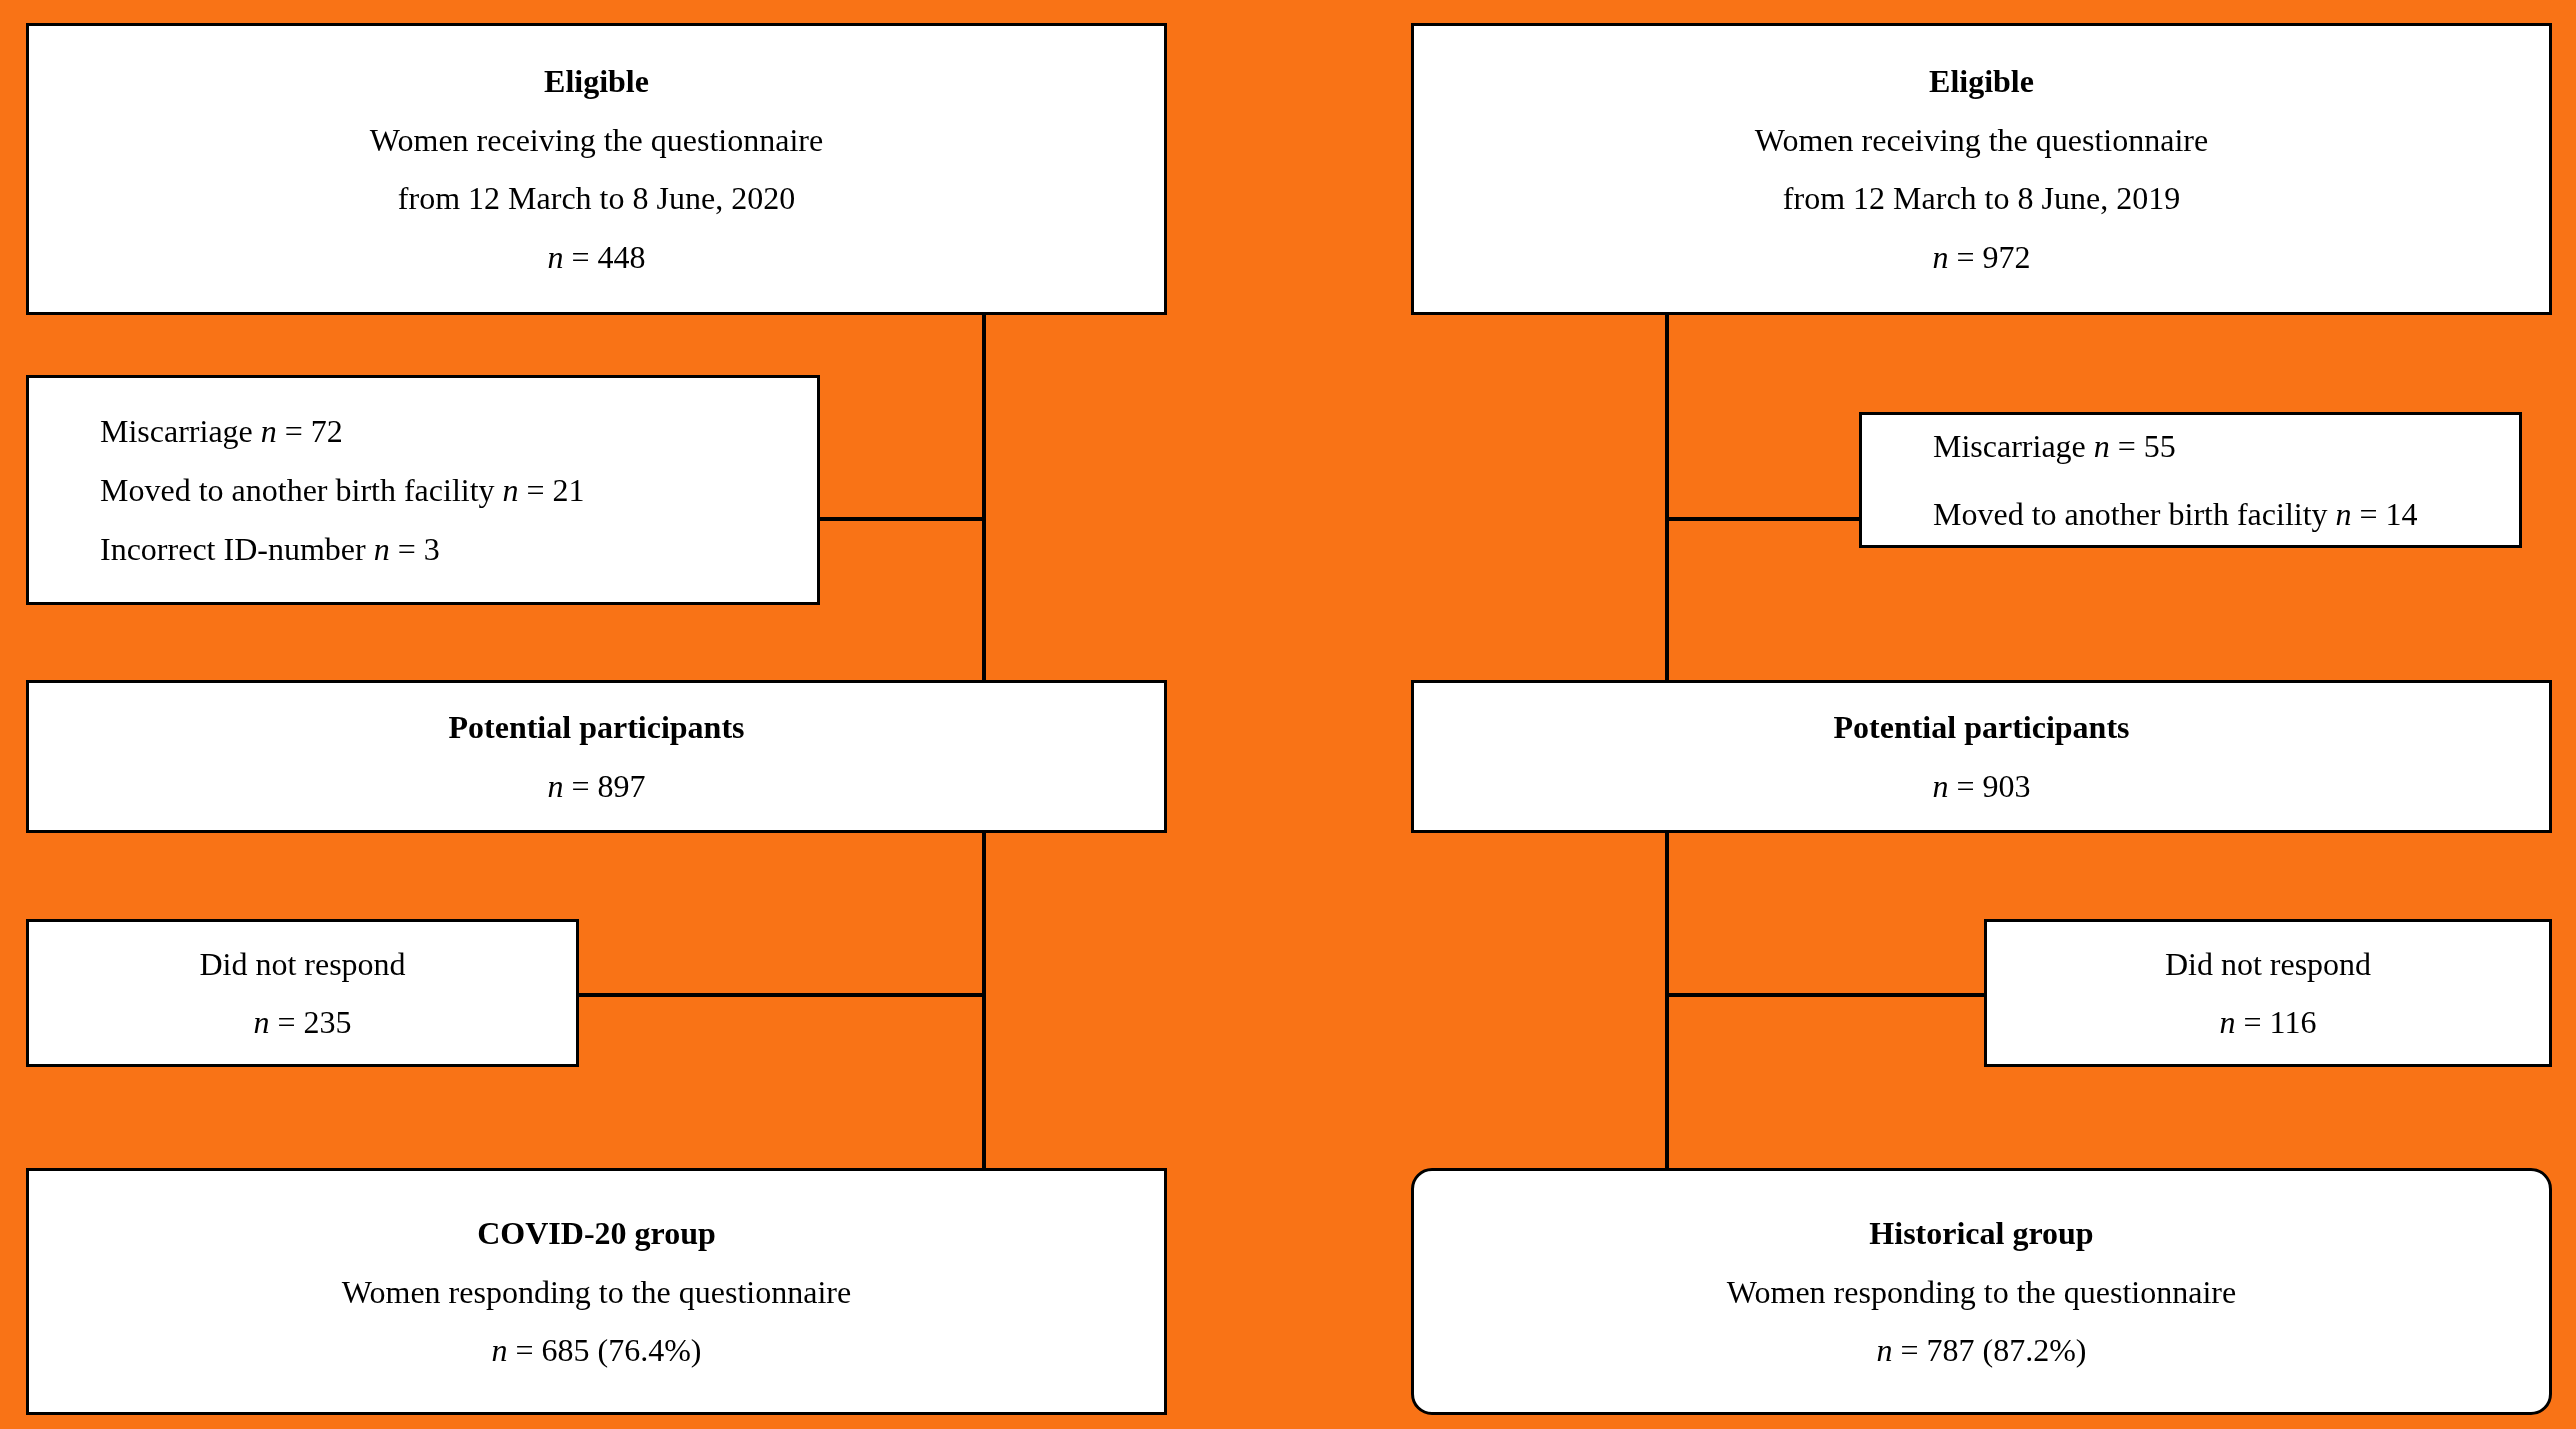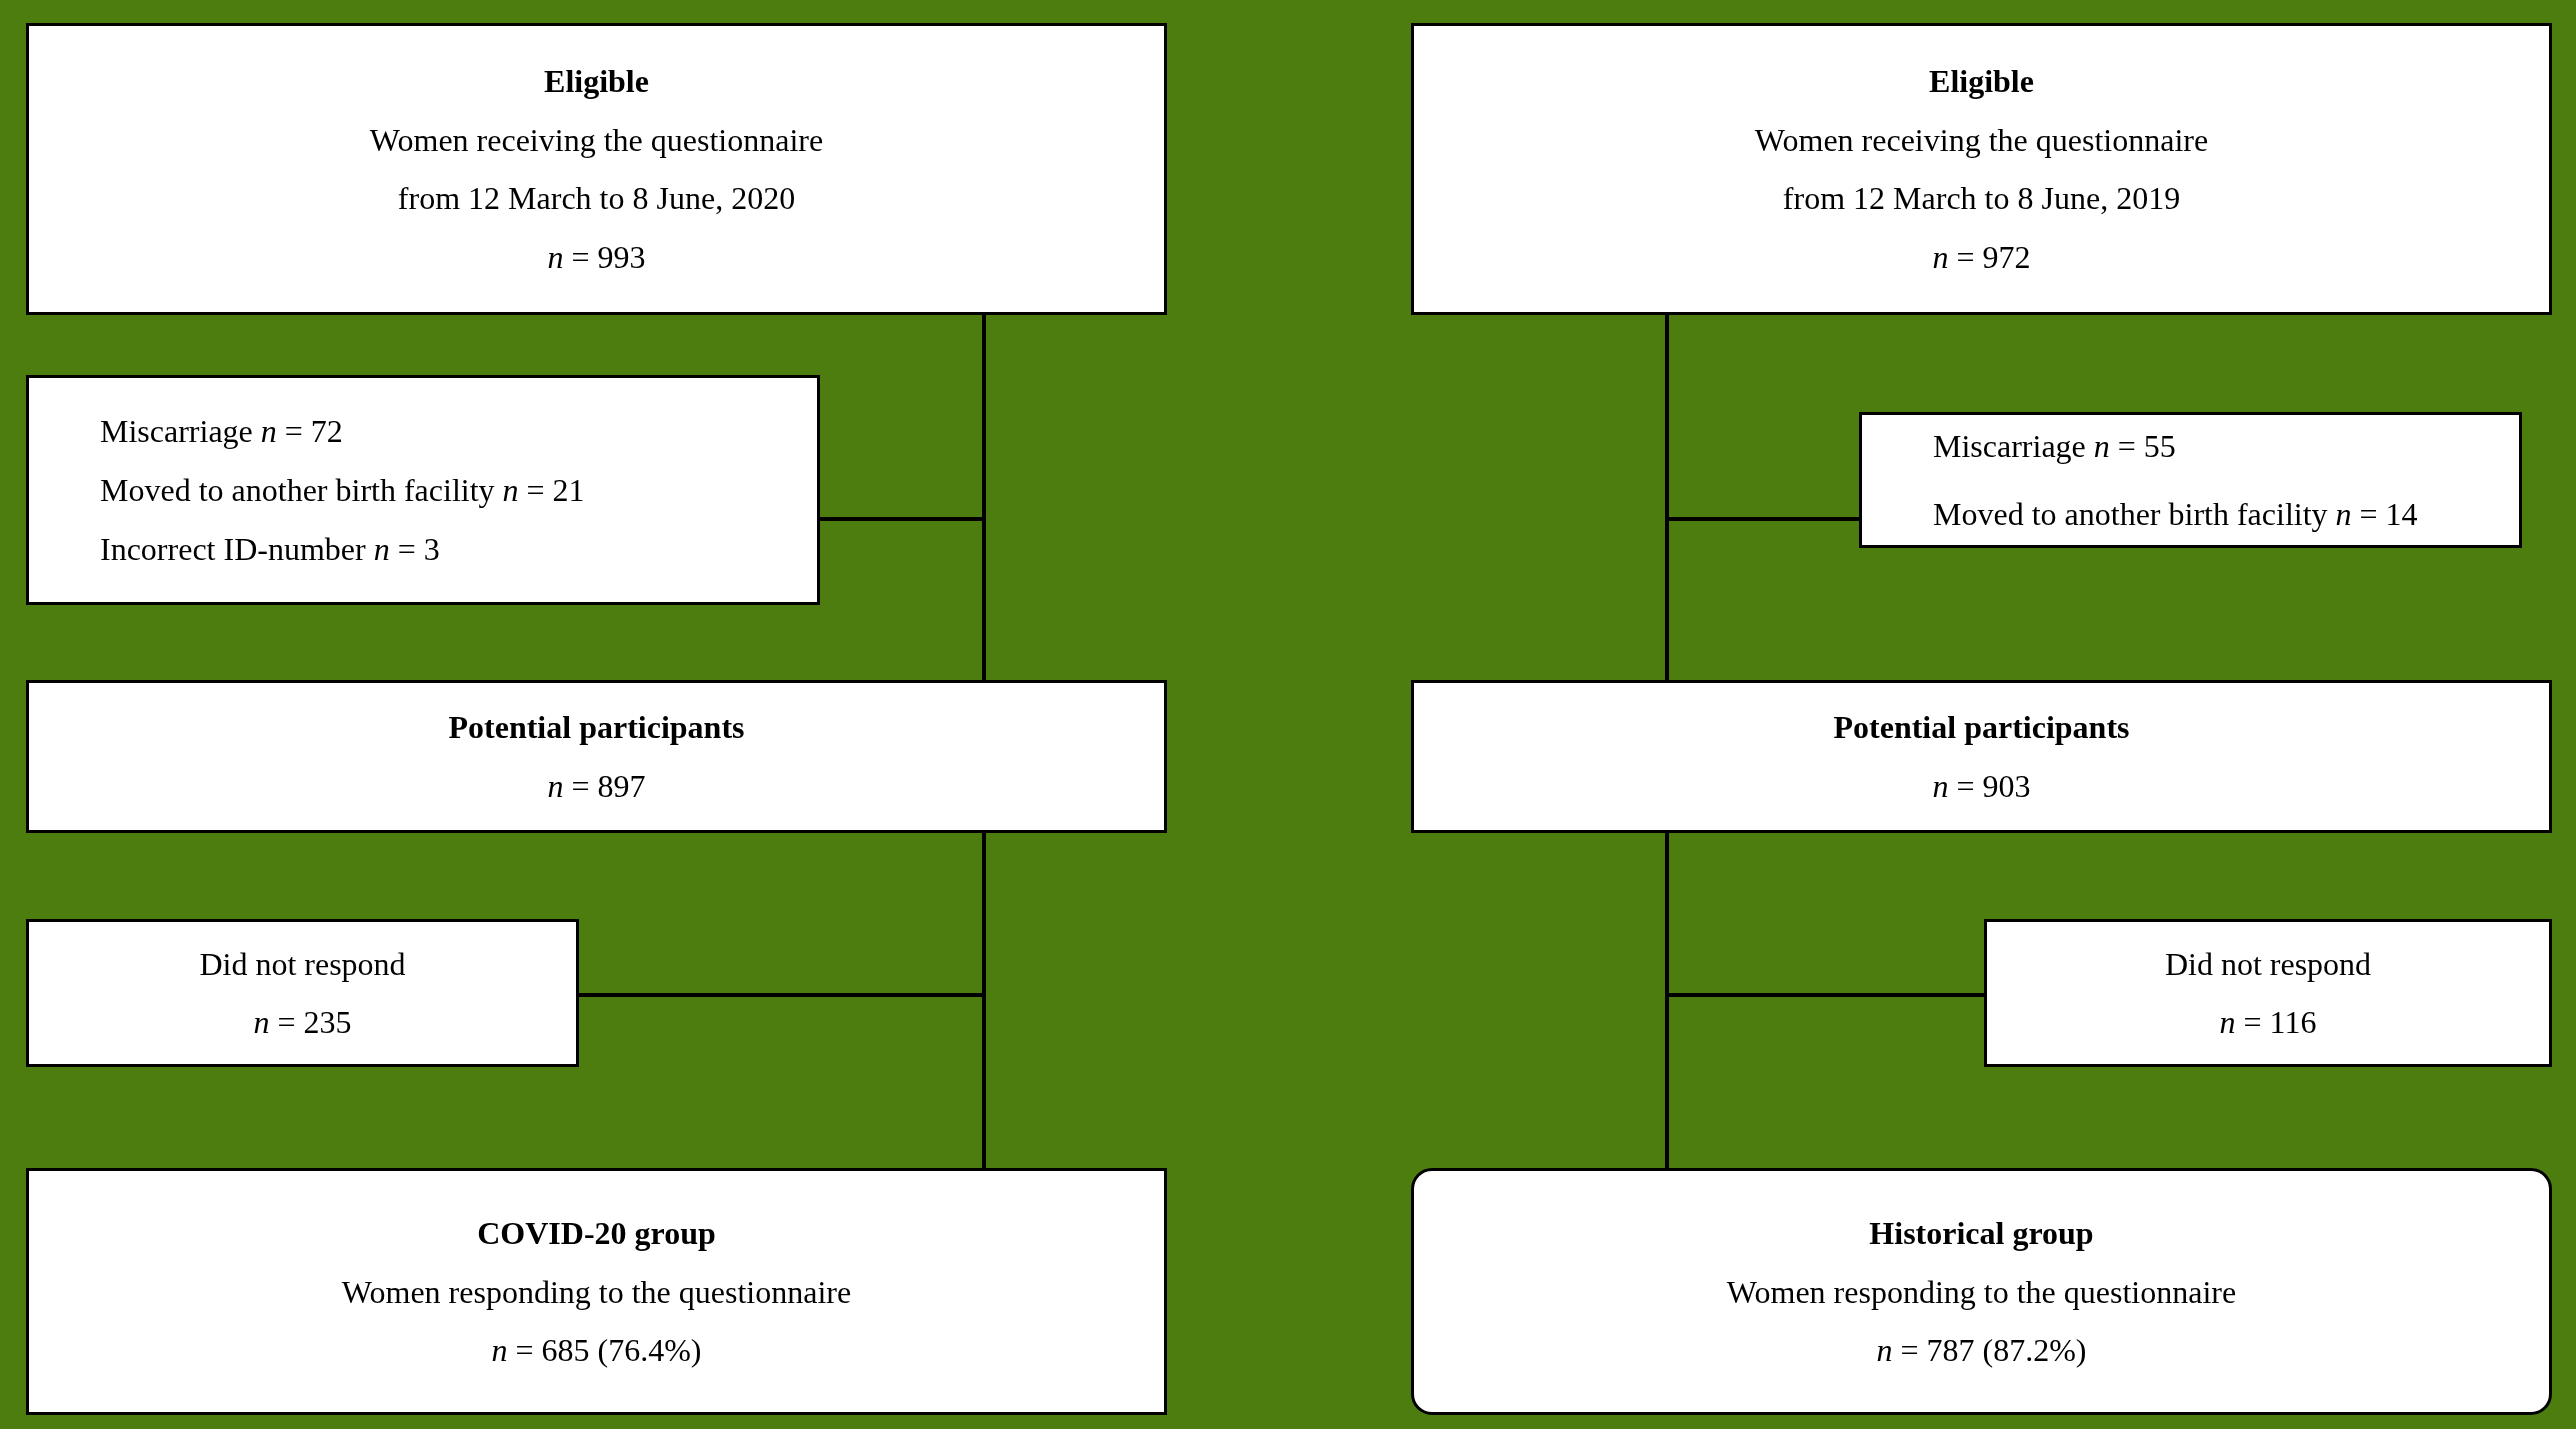--- a/index.html
+++ b/index.html
@@ -10,21 +10,21 @@
   }
   body {
     font-family: "Liberation Serif", "DejaVu Serif", serif;
     color: #000000;
   }
 
   #flow-root {
     position: relative;
     width: 2576px;
     height: 1429px;
-    background: #4d7c0f;
+    background: #f97316;
     overflow: hidden;
   }
 
   
   .node {
     position: absolute;
     box-sizing: border-box;
     border: 3.2px solid #000000;
     background: #ffffff;
     display: flex;
@@ -62,21 +62,21 @@
   <div class="conn h" style="left:820px; top:517px; width:165px;"></div>
 
   <div class="conn v" style="left:982px; top:832px; height:336px;"></div>
   <div class="conn h" style="left:579px; top:993px; width:407px;"></div>
 
   <div class="node center" style="left:26px; top:23px; width:1141px; height:292px;">
     <div class="node-line bold">Eligible</div>
     <div class="node-line">Women receiving the questionnaire</div>
     <div class="node-line">from 12 March to 8 June, 2020</div>
     <div class="node-line">
-      <span class="ital">n</span><span> = 993</span>
+      <span class="ital">n</span><span> = 448</span>
     </div>
   </div>
 
   <div class="node left" style="left:26px; top:375px; width:794px; height:230px;">
     <div class="node-line">
       <span>Miscarriage </span><span class="ital">n</span><span> = 72</span>
     </div>
     <div class="node-line">
       <span>Moved to another birth facility </span><span class="ital">n</span><span> = 21</span>
     </div>

